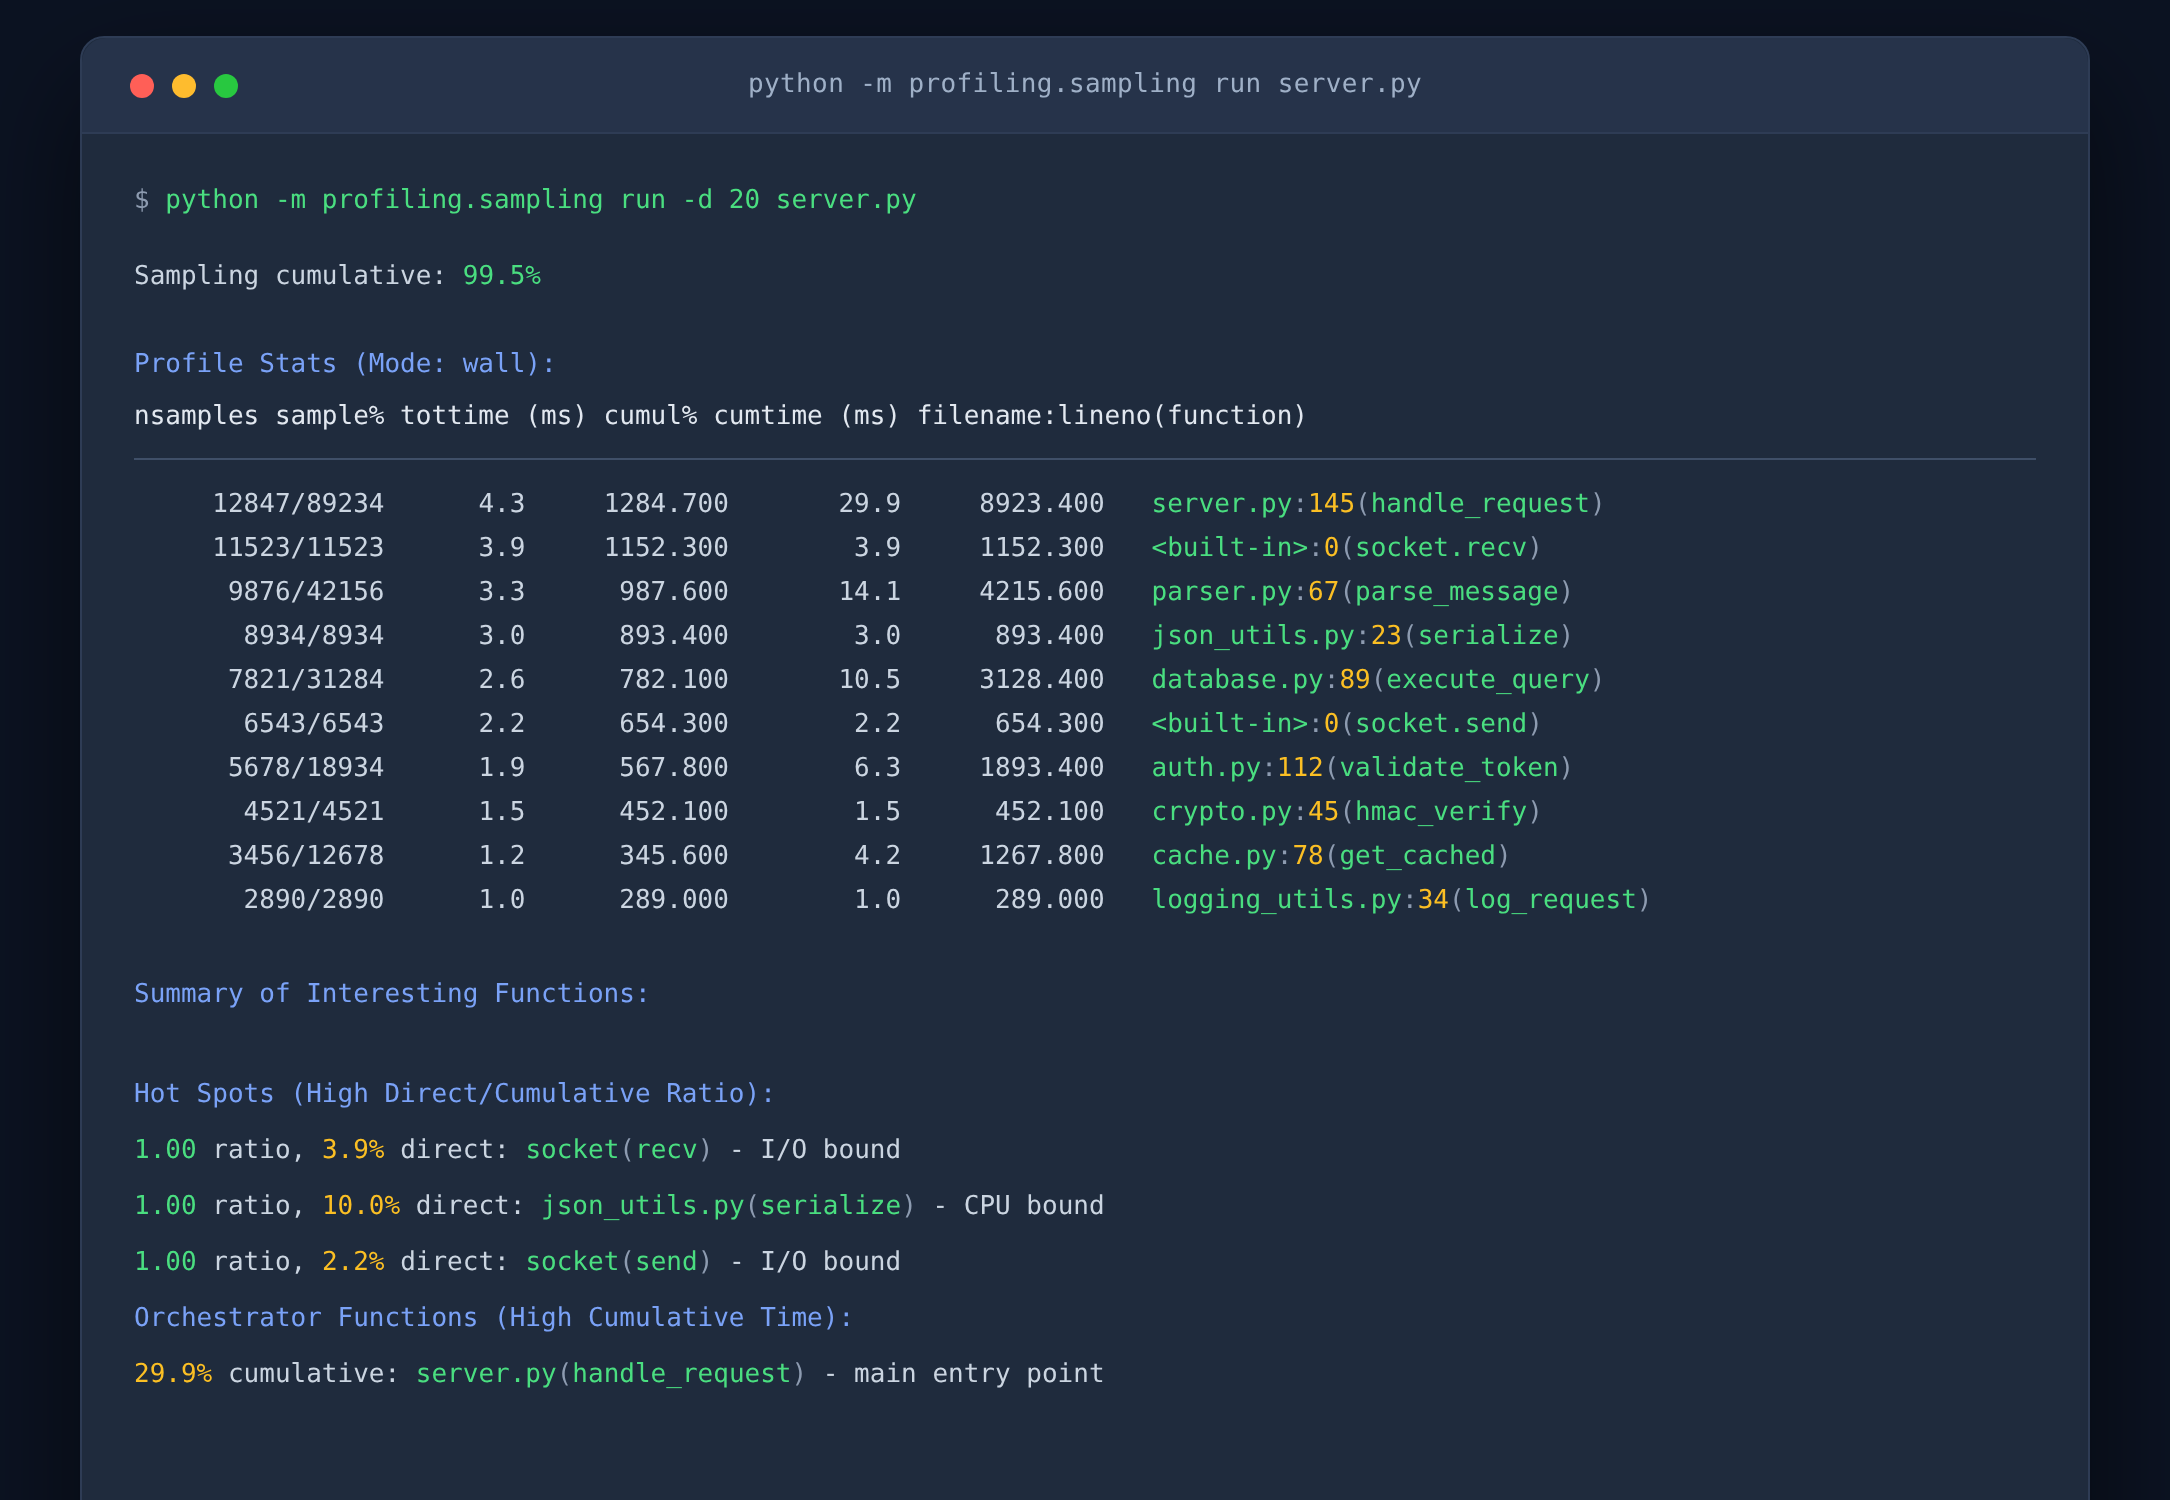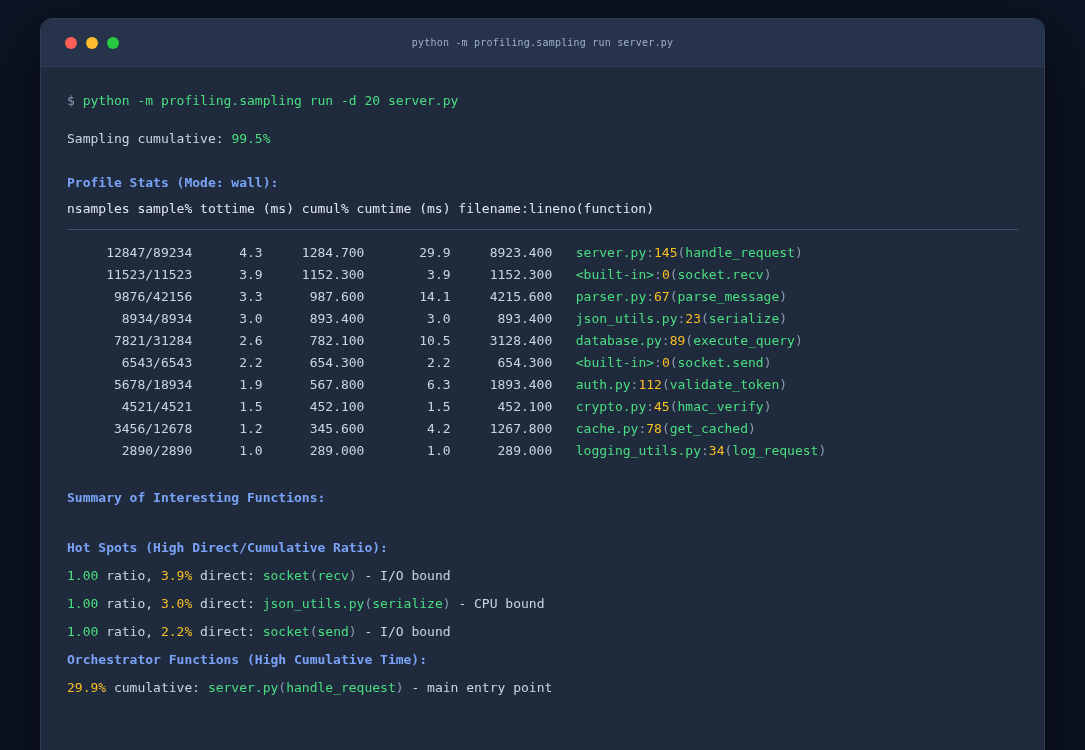--- a/index.html
+++ b/index.html
@@ -19,30 +19,30 @@
   .titlebar{
     height:48px;position:relative;display:flex;align-items:center;justify-content:center;
     background:var(--titlebar);border-bottom:1px solid var(--border);
     border-radius:12px 12px 0 0;
   }
   .lights{position:absolute;left:24px;top:0;height:100%;display:flex;align-items:center;gap:9px}
   .light{width:12px;height:12px;border-radius:50%;display:inline-block;cursor:pointer}
   .light.red{background:var(--light_red)}
   .light.yellow{background:var(--light_yellow)}
   .light.green{background:var(--light_green)}
-  .title{font-size:10px;color:#9fb0c7;letter-spacing:.2px}
+  .title{font-size:13px;color:#9fb0c7;letter-spacing:.2px}
   .content{padding:20px 26px;font-size:13px;color:var(--text)}
   .line{white-space:pre;line-height:28px}
   .cmd-line{margin-bottom:10px}
   .stat-row{line-height:22px}
   .sg-text{color:var(--text)}
   .sg-muted{color:var(--muted)}
   .sg-green{color:var(--green)}
   .sg-amber{color:var(--amber)}
-  .heading{white-space:pre;line-height:28px;color:var(--blue);font-weight:bold}
+  .heading{white-space:pre;line-height:28px;color:var(--blue);font-weight:normal}
   .profile-heading{margin-top:16px}
   .col-header{white-space:pre;line-height:24px;color:var(--header);font-weight:normal}
   .hr{border-top:1px solid var(--divider);margin:8px 0 12px 0}
   .summary-heading{margin-top:22px}
   .subsection-heading{margin-top:22px;margin-bottom:0}
   .orchestrators-heading{margin-top:0}
 </style>
 </head>
 <body>
 
@@ -77,21 +77,21 @@
         <div class="line stat-row"><span class="sg-text">       4521/4521</span><span class="sg-text">      1.5</span><span class="sg-text">      452.100</span><span class="sg-text">        1.5</span><span class="sg-text">      452.100</span><span class="sg-text">   </span><span class="sg-green">crypto.py</span><span class="sg-muted">:</span><span class="sg-amber">45</span><span class="sg-muted">(</span><span class="sg-green">hmac_verify</span><span class="sg-muted">)</span></div>
         <div class="line stat-row"><span class="sg-text">      3456/12678</span><span class="sg-text">      1.2</span><span class="sg-text">      345.600</span><span class="sg-text">        4.2</span><span class="sg-text">     1267.800</span><span class="sg-text">   </span><span class="sg-green">cache.py</span><span class="sg-muted">:</span><span class="sg-amber">78</span><span class="sg-muted">(</span><span class="sg-green">get_cached</span><span class="sg-muted">)</span></div>
         <div class="line stat-row"><span class="sg-text">       2890/2890</span><span class="sg-text">      1.0</span><span class="sg-text">      289.000</span><span class="sg-text">        1.0</span><span class="sg-text">      289.000</span><span class="sg-text">   </span><span class="sg-green">logging_utils.py</span><span class="sg-muted">:</span><span class="sg-amber">34</span><span class="sg-muted">(</span><span class="sg-green">log_request</span><span class="sg-muted">)</span></div>
       </div>
 
     <div class="heading summary-heading">Summary of Interesting Functions:</div>
 
     <div class="heading subsection-heading">Hot Spots (High Direct/Cumulative Ratio):</div>
     <div id="hot-spot-lines">
         <div class="line seg-line"><span class="sg-green">1.00</span><span class="sg-text"> ratio, </span><span class="sg-amber">3.9%</span><span class="sg-text"> direct: </span><span class="sg-green">socket</span><span class="sg-muted">(</span><span class="sg-green">recv</span><span class="sg-muted">)</span><span class="sg-text"> - I/O bound</span></div>
-        <div class="line seg-line"><span class="sg-green">1.00</span><span class="sg-text"> ratio, </span><span class="sg-amber">3.0%</span><span class="sg-text"> direct: </span><span class="sg-green">json_utils.py</span><span class="sg-muted">(</span><span class="sg-green">serialize</span><span class="sg-muted">)</span><span class="sg-text"> - CPU bound</span></div>
+        <div class="line seg-line"><span class="sg-green">1.00</span><span class="sg-text"> ratio, </span><span class="sg-amber">10.0%</span><span class="sg-text"> direct: </span><span class="sg-green">json_utils.py</span><span class="sg-muted">(</span><span class="sg-green">serialize</span><span class="sg-muted">)</span><span class="sg-text"> - CPU bound</span></div>
         <div class="line seg-line"><span class="sg-green">1.00</span><span class="sg-text"> ratio, </span><span class="sg-amber">2.2%</span><span class="sg-text"> direct: </span><span class="sg-green">socket</span><span class="sg-muted">(</span><span class="sg-green">send</span><span class="sg-muted">)</span><span class="sg-text"> - I/O bound</span></div>
       </div>
 
     <div class="heading orchestrators-heading">Orchestrator Functions (High Cumulative Time):</div>
     <div id="orchestrator-lines">
         <div class="line seg-line"><span class="sg-amber">29.9%</span><span class="sg-text"> cumulative: </span><span class="sg-green">server.py</span><span class="sg-muted">(</span><span class="sg-green">handle_request</span><span class="sg-muted">)</span><span class="sg-text"> - main entry point</span></div>
       </div>
   </div>
 </div>
 

